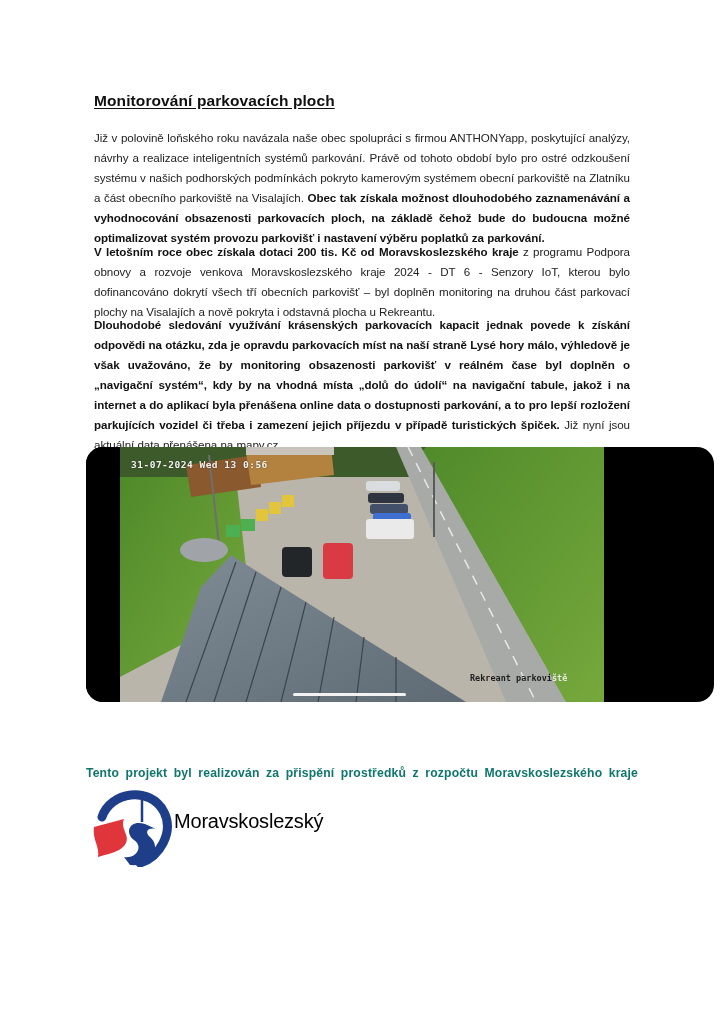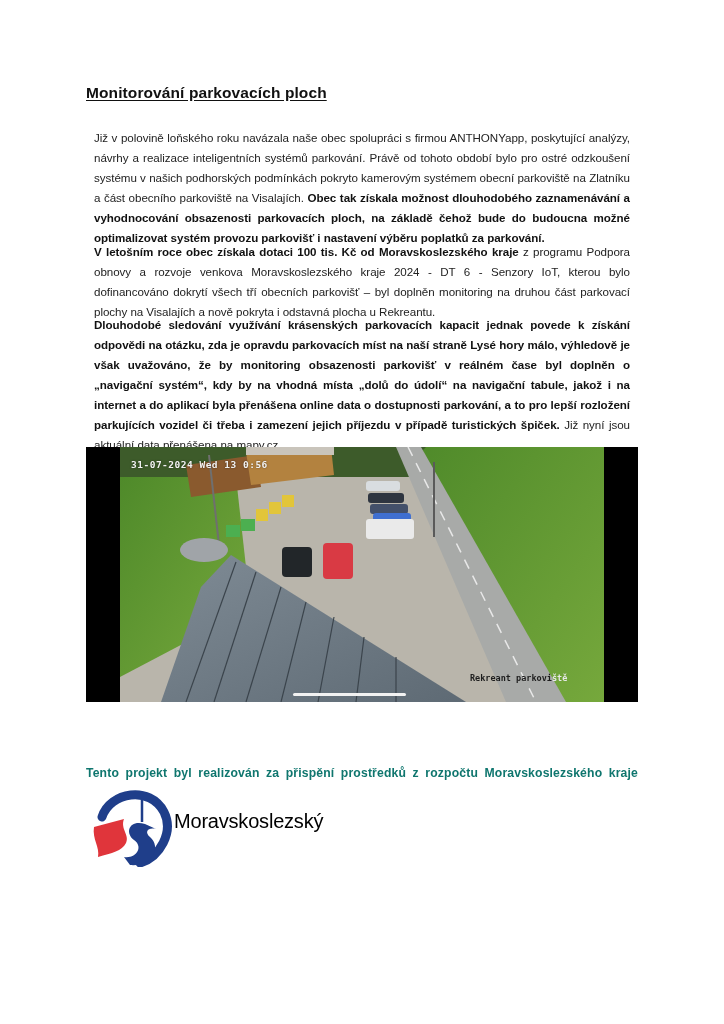--- a/index.html
+++ b/index.html
@@ -1,28 +1,28 @@
 <!DOCTYPE html>
 <html><head>
 <meta charset="utf-8">
 <style>
   html, body { margin:0; padding:0; background:#ffffff; }
   body { width:724px; height:1024px; position:relative; overflow:hidden;
          font-family:"Liberation Sans", "DejaVu Sans", sans-serif; color:#1a1a1a; }
   .page { position:absolute; left:86px; top:84px; width:552px; }
-  h1 { margin:0; font-size:15.5px; font-weight:bold; text-decoration:underline;
+  h1 { margin:8px; font-size:15.5px; font-weight:bold; text-decoration:underline;
        text-underline-offset:2px; color:#111; letter-spacing:0.1px; }
   .para { margin:8px; font-size:11.6px; line-height:20px; text-align:justify;
           color:#222; letter-spacing:-0.05px; }
   .para b { color:#111; }
   #p1 { position:absolute; top:36px; }
   #p2 { position:absolute; top:150px; }
   #p3 { position:absolute; top:223px; }
-  .photo { position:absolute; left:86px; top:447px; width:552px; height:255px;
-           background:#000; overflow:hidden; }
+  .photo { position:absolute; left:86px; top:447px; width:628px; height:255px;
+           background:#000; overflow:hidden;border-radius:17px; }
   .photo svg { position:absolute; left:0; top:0; }
   .cam-ts { position:absolute; left:45px; top:12px; font-family:"DejaVu Sans Mono", monospace;
             font-size:9.5px; font-weight:bold; color:#f2f2f2; letter-spacing:0.5px;
             text-shadow:0 0 2px rgba(0,0,0,0.5); }
   .cam-name { position:absolute; left:384px; top:226px; font-family:"DejaVu Sans Mono", monospace;
               font-size:8.5px; font-weight:bold; color:#1d1d1d; }
   .cam-name span { color:#e8e8e8; }
   .playbar { position:absolute; left:207px; top:246px; width:113px; height:3px;
              background:#f2f2f2; border-radius:2px; }
   .footer-note { position:absolute; left:86px; top:766px; width:552px; font-size:12.2px;
@@ -33,21 +33,21 @@
                line-height:21px; font-weight:normal; letter-spacing:-0.2px; }
 </style>
 </head>
 <body>
 
 <div class="page">
   <h1>Monitorování parkovacích ploch</h1>
 
   <p class="para" id="p1"><span>Již v polovině loňského roku navázala naše obec spolupráci s firmou ANTHONYapp, poskytující analýzy, návrhy a realizace inteligentních systémů parkování. Právě od tohoto období bylo pro ostré odzkoušení systému v našich podhorských podmínkách pokryto kamerovým systémem obecní parkoviště na Zlatníku a část obecního parkoviště na Visalajích. </span><b>Obec tak získala možnost dlouhodobého zaznamenávání a vyhodnocování obsazenosti parkovacích ploch, na základě čehož bude do budoucna možné optimalizovat systém provozu parkovišť i nastavení výběru poplatků za parkování.</b></p>
 
-  <p class="para" id="p2"><b>V letošním roce obec získala dotaci 100 tis. Kč od Moravskoslezského kraje</b><span> z programu Podpora obnovy a rozvoje venkova Moravskoslezského kraje 2024 - DT 6 - Senzory IoT, kterou bylo dofinancováno dokrytí všech tří obecních parkovišť – byl doplněn monitoring na druhou část parkovací plochy na Visalajích a nově pokryta i odstavná plocha u Rekreantu.</span></p>
+  <p class="para" id="p2"><b>V letošním roce obec získala dotaci 200 tis. Kč od Moravskoslezského kraje</b><span> z programu Podpora obnovy a rozvoje venkova Moravskoslezského kraje 2024 - DT 6 - Senzory IoT, kterou bylo dofinancováno dokrytí všech tří obecních parkovišť – byl doplněn monitoring na druhou část parkovací plochy na Visalajích a nově pokryta i odstavná plocha u Rekreantu.</span></p>
 
   <p class="para" id="p3"><b>Dlouhodobé sledování využívání krásenských parkovacích kapacit jednak povede k získání odpovědi na otázku, zda je opravdu parkovacích míst na naší straně Lysé hory málo, výhledově je však uvažováno, že by monitoring obsazenosti parkovišť v reálném čase byl doplněn o „navigační systém“, kdy by na vhodná místa „dolů do údolí“ na navigační tabule, jakož i na internet a do aplikací byla přenášena online data o dostupnosti parkování, a to pro lepší rozložení parkujících vozidel či třeba i zamezení jejich příjezdu v případě turistických špiček.</b><span> Již nyní jsou aktuální data přenášena na mapy.cz.</span></p>
 </div>
 
 <div class="photo">
   <svg width="552" height="255" viewBox="0 0 552 255">
     <defs>
       <linearGradient id="grass" x1="0" y1="0" x2="1" y2="1">
         <stop offset="0" stop-color="#4f8a2a"></stop>
         <stop offset="1" stop-color="#76a83c"></stop>

